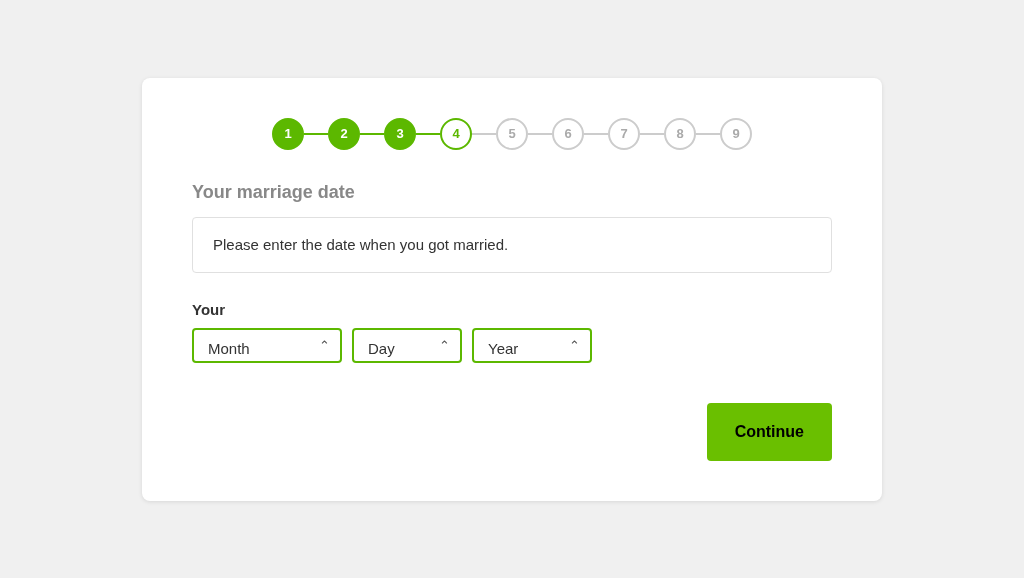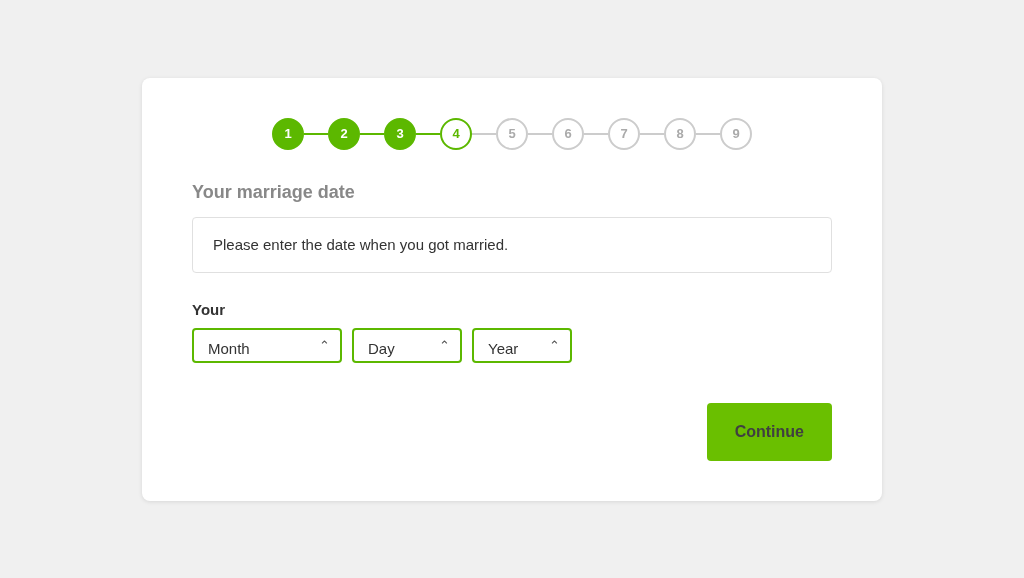--- a/index.html
+++ b/index.html
@@ -133,40 +133,40 @@
 
     .select-wrapper.month select {
       width: 150px;
     }
 
     .select-wrapper.day select {
       width: 110px;
     }
 
     .select-wrapper.year select {
-      width: 100px;
+      width: 120px;
     }
 
     .chevron-icon {
       position: absolute;
       right: 12px;
       pointer-events: none;
       color: #555555;
       font-size: 13px;
     }
 
     
     .footer-row {
       display: flex;
       justify-content: flex-end;
     }
 
     .continue-button {
       background-color: #6abf00;
-      color: #404040;
+      color: #000000;
       border: none;
       border-radius: 4px;
       padding: 20px 28px;
       font-size: 16px;
       font-weight: bold;
       cursor: pointer;
     }
   </style>
 </head>
 <body>

